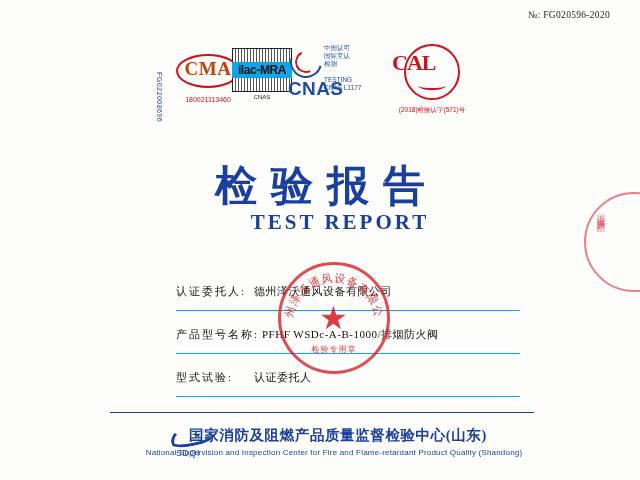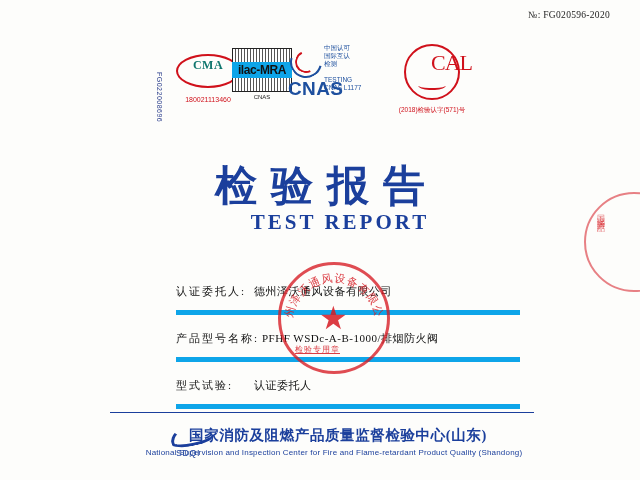--- a/index.html
+++ b/index.html
@@ -60,23 +60,23 @@
     width: 64px; height: 34px;
     border: 2.2px solid #d0111b;
     border-radius: 50%;
     box-sizing: border-box;
   }
   .cma-text {
     position: absolute;
     left: 0; top: 18px;
     width: 80px;
     text-align: center;
-    font-size: 12px;
-    font-weight: bold;
-    color: #0f766e;
+    font-size: 19px;
+    font-weight: bold;
+    color: #c2410c;
     letter-spacing: .5px;
     font-family: "Liberation Serif", serif;
   }
   .cma-num {
     position: absolute;
     left: -2px;
     top: 56px;
     width: 84px;
     text-align: center;
     font-size: 7px;
@@ -187,23 +187,23 @@
     left: 12px; top: 6px;
     width: 56px; height: 56px;
     border: 2.4px solid #d0111b;
     border-radius: 50%;
     box-sizing: border-box;
   }
   .cal-inner {
     position: absolute;
     left: 0; top: 12px;
     width: 80px;
-    text-align: right;
+    text-align: left;
     font-size: 22px;
-    font-weight: normal;
+    font-weight: bold;
     color: #d0111b;
     font-family: "Liberation Serif", serif;
     letter-spacing: -1px;
   }
   .cal-tick {
     position: absolute;
     left: 26px;
     top: 40px;
     width: 28px;
     height: 10px;
@@ -249,21 +249,21 @@
   .fields {
     position: absolute;
     left: 176px;
     top: 280px;
     width: 344px;
   }
   .field {
     position: relative;
     height: 30px;
     margin-bottom: 12px;
-    border-bottom: 5px solid #0ea5e9;
+    border-bottom: 1px solid #0ea5e9;
   }
   .field .lbl {
     position: absolute;
     left: 0;
     top: 4px;
     font-size: 11px;
     color: #111;
     letter-spacing: 2px;
     font-family: "Liberation Serif", serif;
   }
@@ -309,28 +309,28 @@
     width: 112px; height: 112px;
   }
   .seal .arc-text text {
     fill: rgba(214,26,34,.85);
     font-size: 11px;
     font-family: "Liberation Serif", serif;
     letter-spacing: 1px;
   }
   .seal .bottom-text {
     position: absolute;
-    left: 17px;
+    left: 0;
     top: 82px;
     width: 112px;
+    text-align: center;
     font-size: 8px;
     color: rgba(214,26,34,.85);
     letter-spacing: 1px;
     font-family: "Liberation Serif", serif;
-    text-decoration: underline;
   }
   
   .seal-edge {
     position: absolute;
     right: -44px;
     top: 192px;
     width: 100px;
     height: 100px;
     border: 2.5px solid rgba(214,26,34,.55);
     border-radius: 50%;

